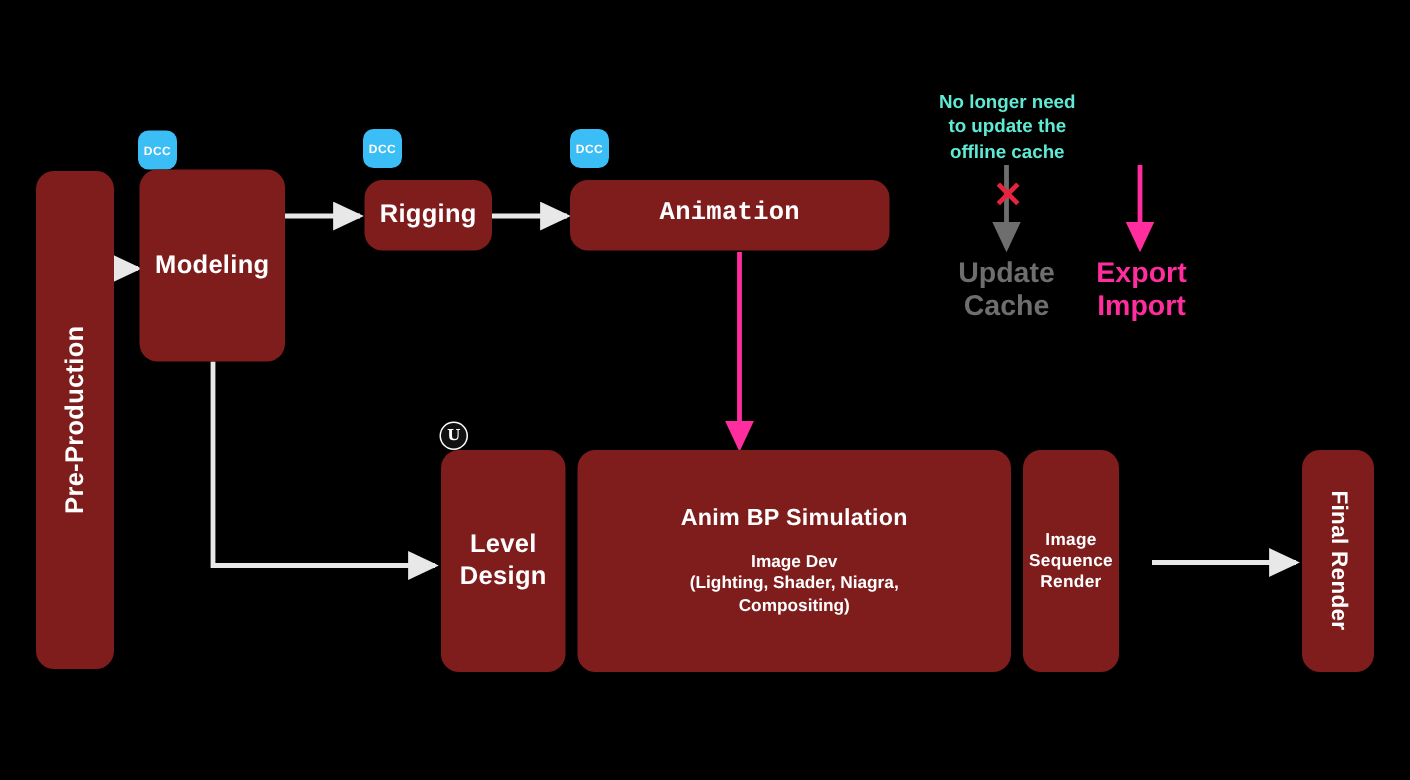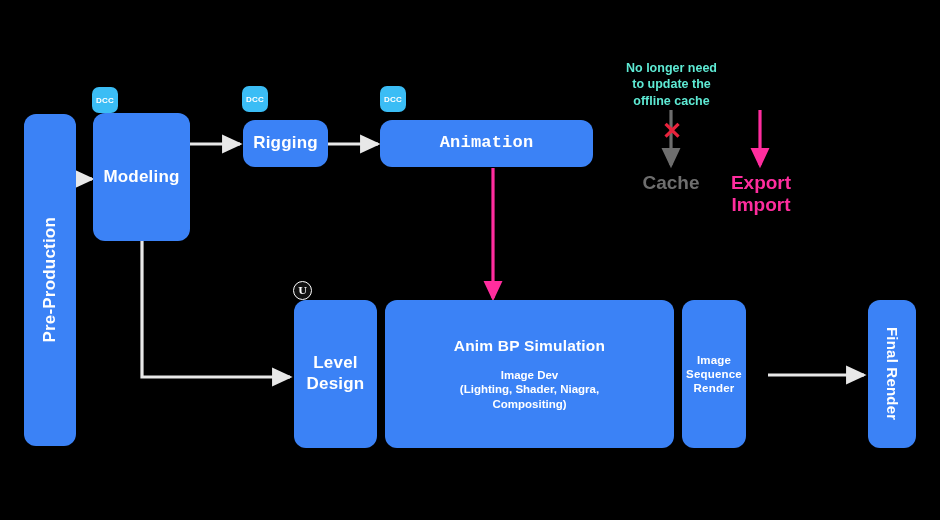--- a/index.html
+++ b/index.html
@@ -1,21 +1,21 @@
 <!DOCTYPE html>
 <html><head>
 <meta charset="utf-8">
 <style>
   html,body{margin:0;padding:0;background:#000;}
   body{width:940px;height:520px;overflow:hidden;font-family:"Liberation Sans",sans-serif;}
   #stage{position:relative;width:940px;height:520px;background:#000000;}
 
   .node{
     position:absolute;
-    background:#3b82f6;
+    background:#7f1d1d;
     border-radius:12px;
     display:flex;
     flex-direction:column;
     align-items:center;
     justify-content:center;
     color:#ffffff;
     text-align:left;
     box-sizing:border-box;
   }
   .node .title{font-weight:bold;letter-spacing:.2px;line-height:1.22;}
@@ -147,20 +147,21 @@
 
   <div class="lbl warn" style="left:604px;top:60px;width:135px;">
     <div>No longer need</div>
     <div>to update the</div>
     <div>offline cache</div>
   </div>
 
   <div class="xmark" style="left:662px;top:119px;">✕</div>
 
   <div class="lbl gray" style="left:616px;top:172px;width:110px;">
+    <div>Update</div>
     <div>Cache</div>
   </div>
 
   <div class="lbl pink" style="left:706px;top:172px;width:110px;">
     <div>Export</div>
     <div>Import</div>
   </div>
 
 </div>
 

